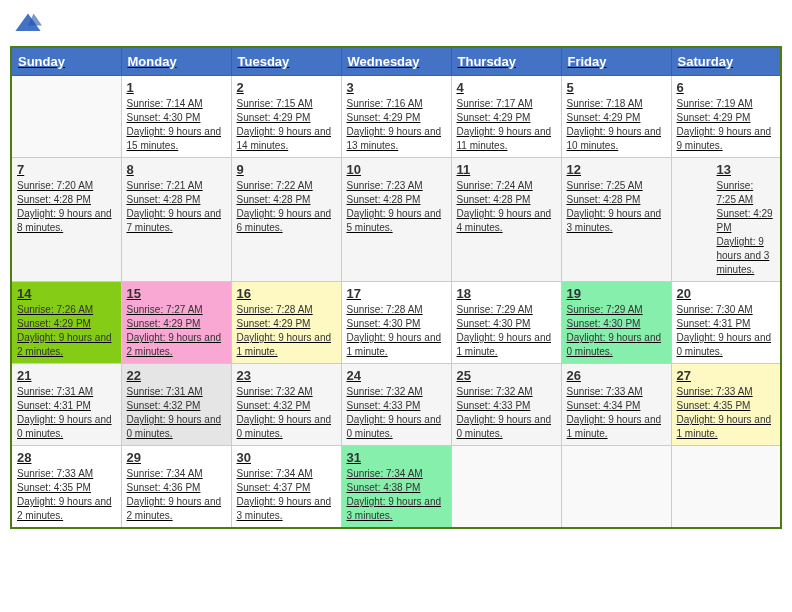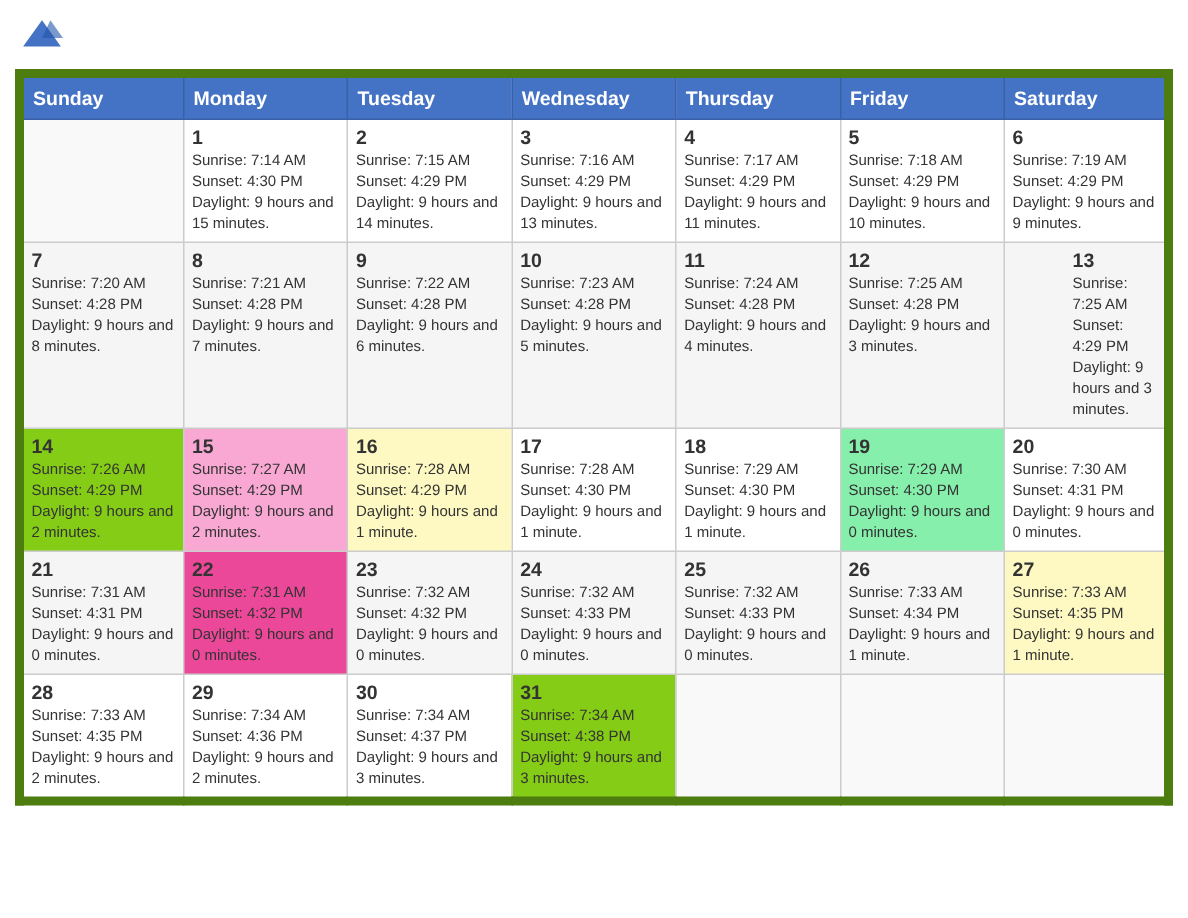--- a/index.html
+++ b/index.html
@@ -49,21 +49,22 @@
       font-weight: bold;
       color: #333;
     }
     .location {
       font-size: 14px;
       color: #555;
     }
     .calendar {
       width: 100%;
       border-collapse: collapse;
-      border: 6px solid #4d7c0f;
+      border: 2px solid #4d7c0f;
+      text-decoration: underline;
     }
     .calendar th {
       background-color: #4472C4;
       color: #fff;
       text-align: left;
       padding: 6px 6px;
       font-size: 13px;
       font-weight: bold;
       border: 1px solid #3a60a8;
     }
@@ -215,21 +216,21 @@
         <td style="background: rgb(255, 255, 255);">
           <span class="day-number">20</span>
           <div class="day-info">Sunrise: 7:30 AM<br>Sunset: 4:31 PM<br>Daylight: 9 hours and 0 minutes.</div>
         </td>
       </tr>
       <tr>
         <td style="background: rgb(245, 245, 245);">
           <span class="day-number">21</span>
           <div class="day-info">Sunrise: 7:31 AM<br>Sunset: 4:31 PM<br>Daylight: 9 hours and 0 minutes.</div>
         </td>
-        <td style="background: #ec4899;">
+        <td style="background: #e5e5e5;">
           <span class="day-number">22</span>
           <div class="day-info">Sunrise: 7:31 AM<br>Sunset: 4:32 PM<br>Daylight: 9 hours and 0 minutes.</div>
         </td>
         <td style="background: rgb(245, 245, 245);">
           <span class="day-number">23</span>
           <div class="day-info">Sunrise: 7:32 AM<br>Sunset: 4:32 PM<br>Daylight: 9 hours and 0 minutes.</div>
         </td>
         <td style="background: rgb(245, 245, 245);">
           <span class="day-number">24</span>
           <div class="day-info">Sunrise: 7:32 AM<br>Sunset: 4:33 PM<br>Daylight: 9 hours and 0 minutes.</div>
@@ -253,21 +254,21 @@
           <div class="day-info">Sunrise: 7:33 AM<br>Sunset: 4:35 PM<br>Daylight: 9 hours and 2 minutes.</div>
         </td>
         <td style="background: rgb(255, 255, 255);">
           <span class="day-number">29</span>
           <div class="day-info">Sunrise: 7:34 AM<br>Sunset: 4:36 PM<br>Daylight: 9 hours and 2 minutes.</div>
         </td>
         <td style="background: rgb(255, 255, 255);">
           <span class="day-number">30</span>
           <div class="day-info">Sunrise: 7:34 AM<br>Sunset: 4:37 PM<br>Daylight: 9 hours and 3 minutes.</div>
         </td>
-        <td style="background: #84cc16;">
+        <td style="background: #86efac;">
           <span class="day-number">31</span>
           <div class="day-info">Sunrise: 7:34 AM<br>Sunset: 4:38 PM<br>Daylight: 9 hours and 3 minutes.</div>
         </td>
         <td class="empty-cell"></td>
         <td class="empty-cell"></td>
         <td class="empty-cell"></td>
       </tr>
     </tbody>
 </table>
 

